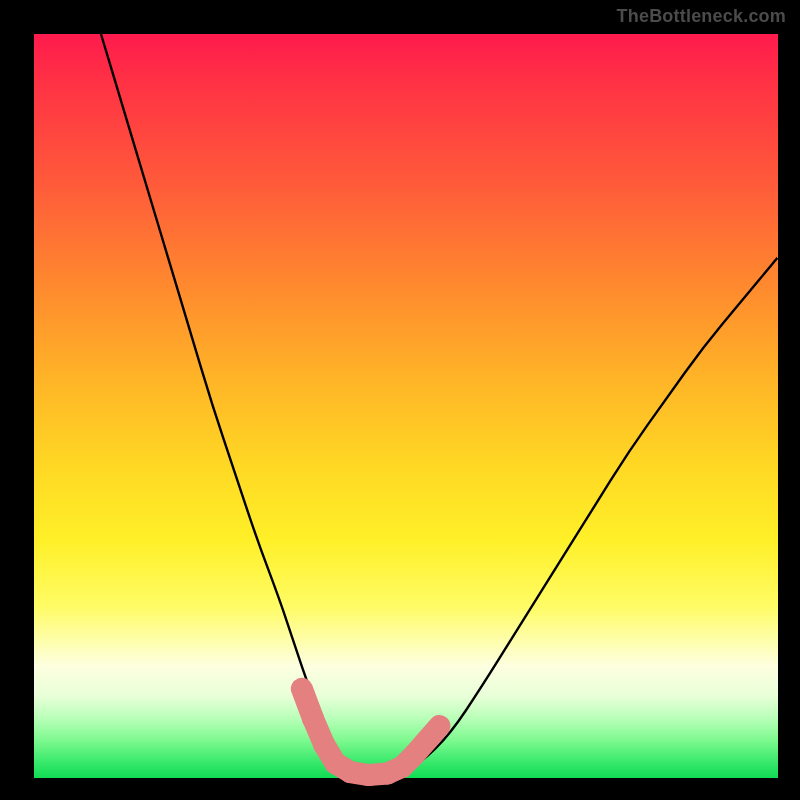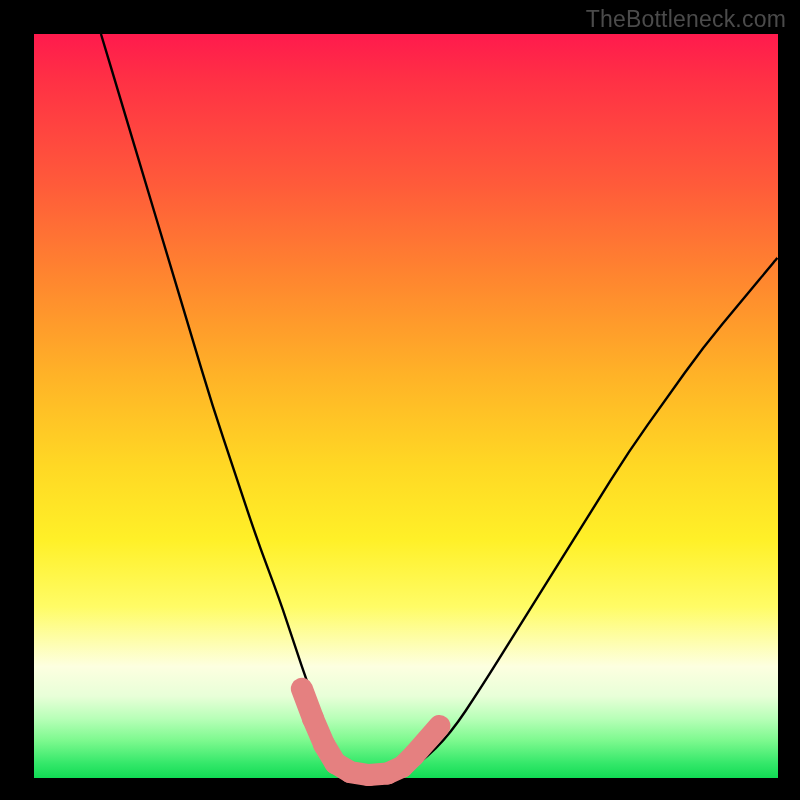--- a/index.html
+++ b/index.html
@@ -42,22 +42,22 @@
       #7cf98e 95%,
       #35e86a 98%,
       #11db54 100%
     );
   }
   .watermark {
     position: absolute;
     top: 6px;
     right: 14px;
     color: #4b4b4b;
-    font-size: 23px;
-    font-weight: 400;
+    font-size: 18px;
+    font-weight: 700;
     letter-spacing: 0.2px;
   }
   svg.curve {
     position: absolute;
     left: 0;
     top: 0;
     width: 744px;
     height: 744px;
     overflow: visible;
   }

